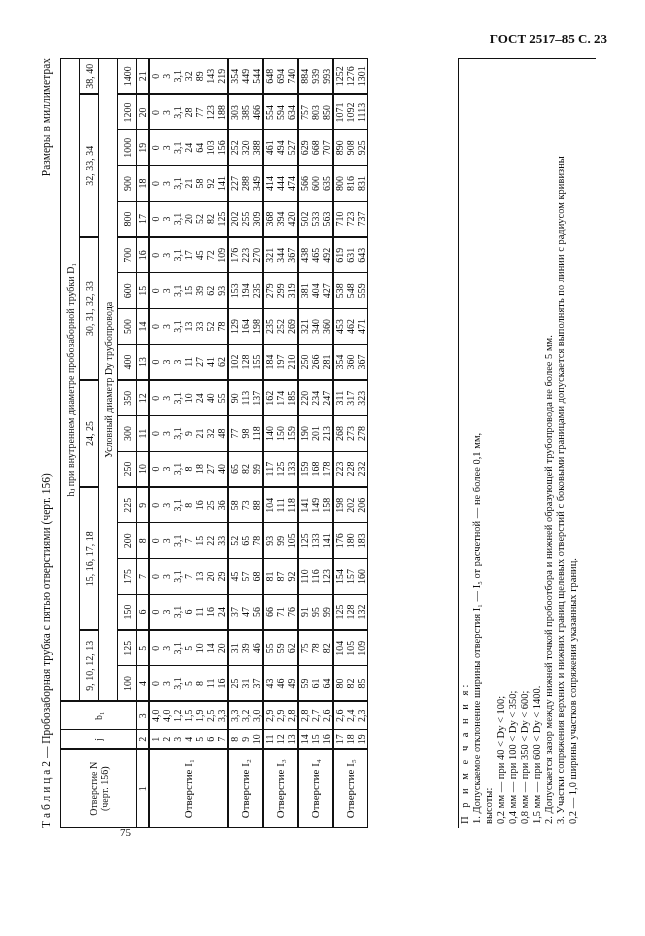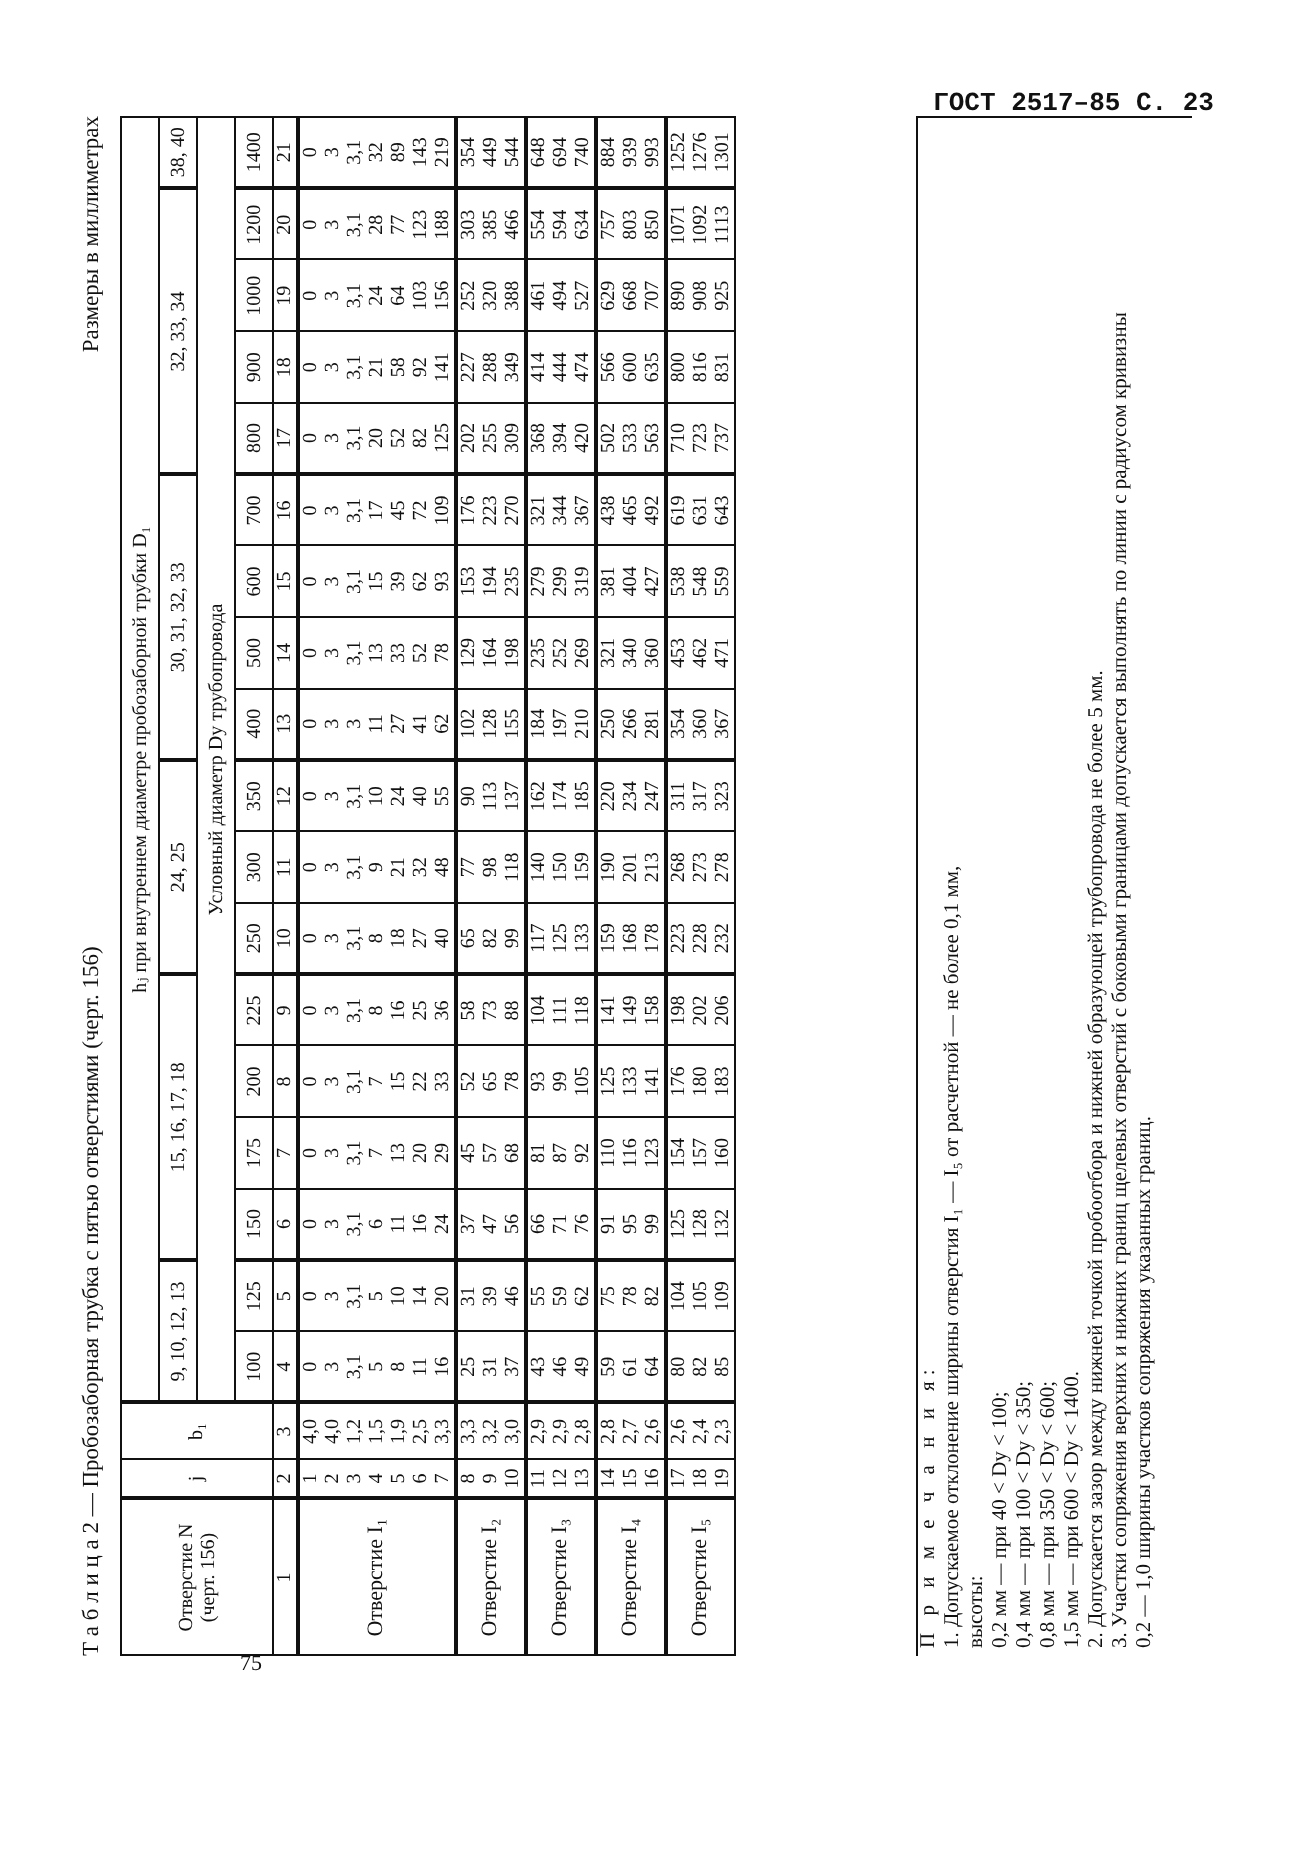--- a/index.html
+++ b/index.html
@@ -1,18 +1,18 @@
 <!DOCTYPE html>
 <html><head>
 <meta charset="utf-8">
 <style>
   html, body { margin:0; padding:0; background:#ffffff; }
   body { width:645px; height:936px; position:relative; overflow:hidden;
          font-family:"Liberation Serif", "DejaVu Serif", serif; color:#111; }
-  .page-header { position:absolute; top:44px; right:38px; font-size:13px; font-weight:bold;font-family:Liberation Mono, monospace; }
+  .page-header { position:absolute; top:31px; right:38px; font-size:13px; font-weight:bold; }
   .page-number { position:absolute; left:120px; top:826px; font-size:11px; }
   
   .rot { position:absolute; left:40px; top:828px; width:770px; height:560px;
          transform-origin:0 0; transform:rotate(-90deg); }
   .title-line { position:absolute; left:0; top:0; width:770px; height:18px; font-size:11.5px; }
   .title-line .units { position:absolute; right:0; top:0; }
   .tbl-wrap { position:absolute; left:0; top:20px; width:770px; }
   table { border-collapse:collapse; width:100%; font-size:10px; table-layout:fixed; }
   td, th { border:1px solid #111; text-align:center; padding:0; font-weight:normal; line-height:11px; }
   th { height:18px; }

